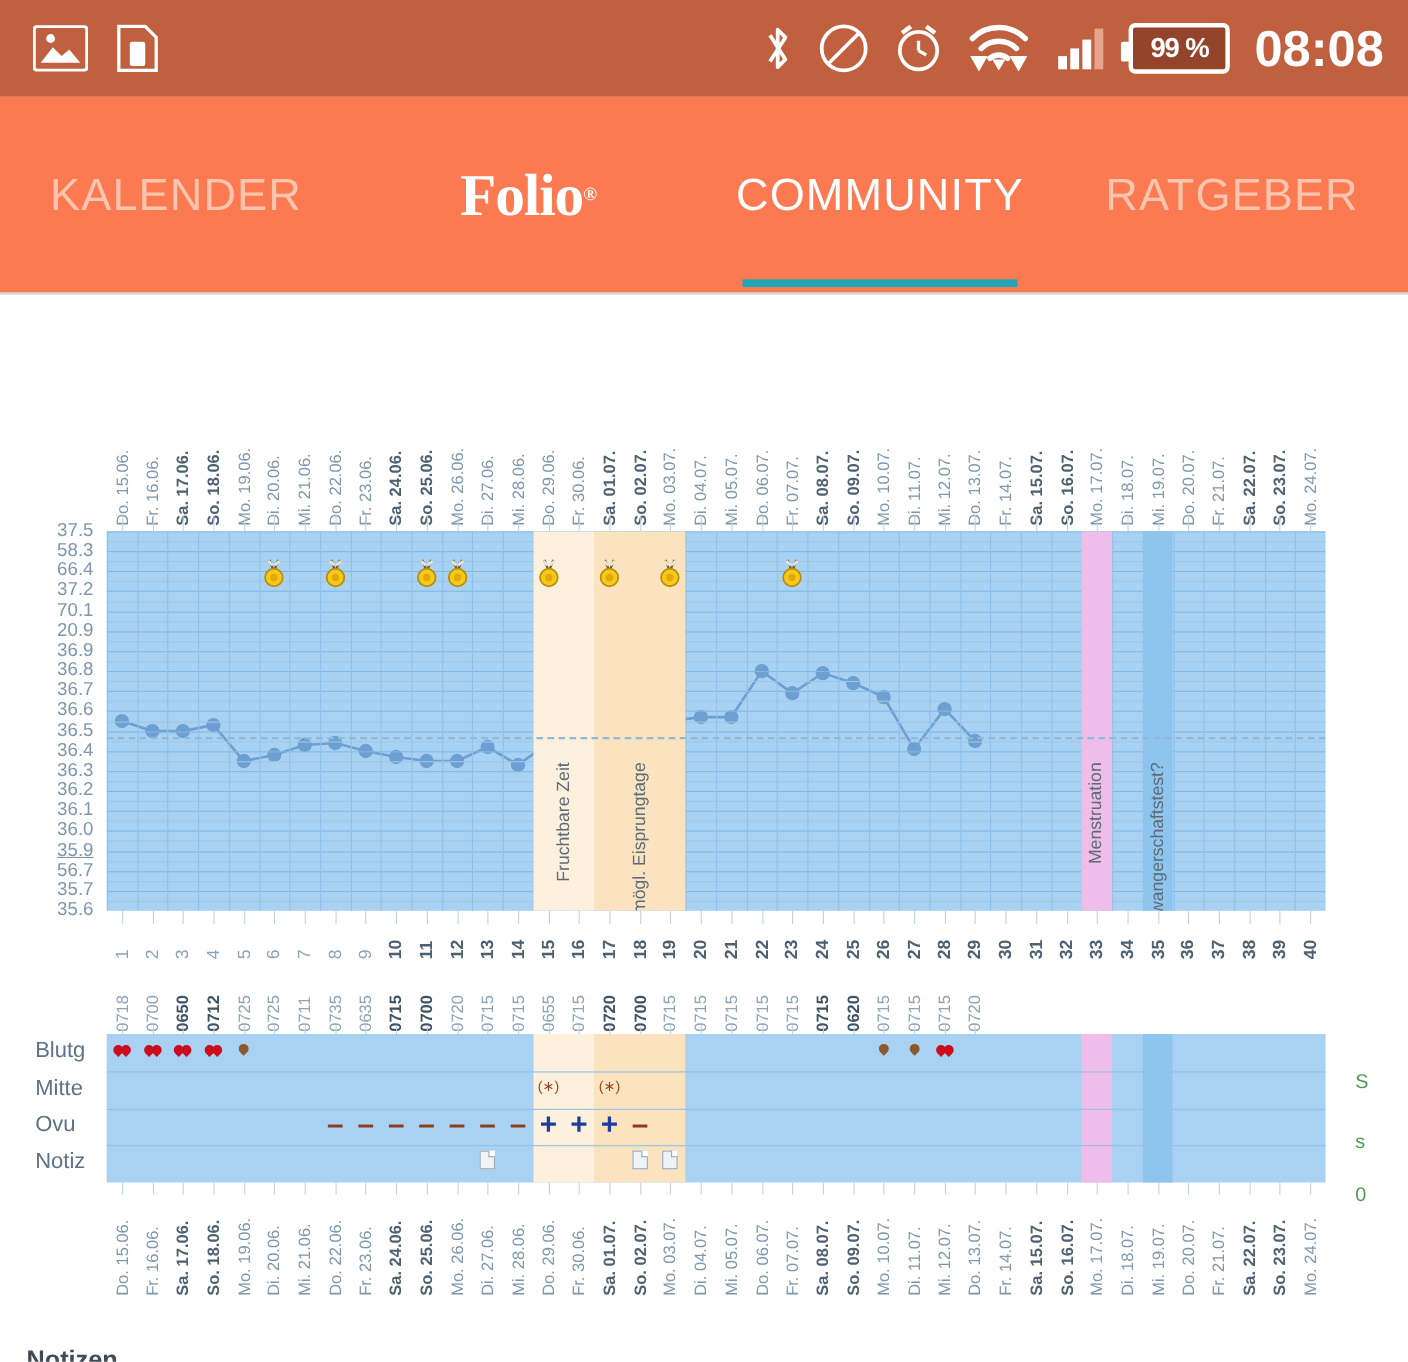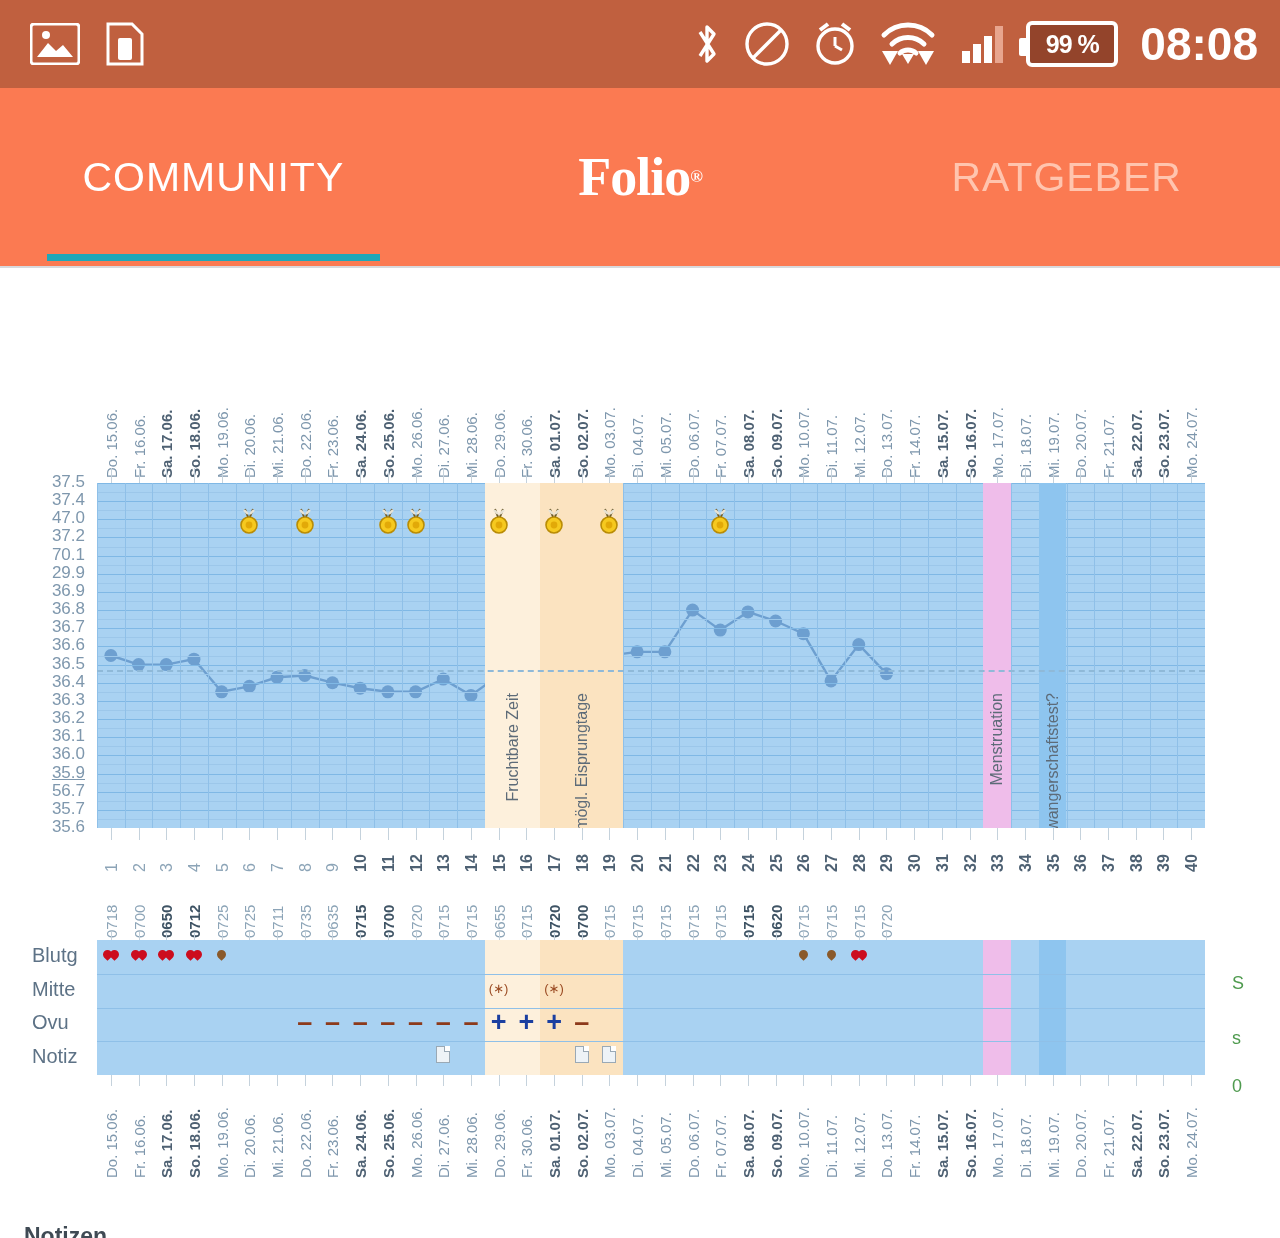--- a/index.html
+++ b/index.html
@@ -209,25 +209,26 @@
     </span>
     <span id="battery">
       <span id="battery-text">99 %</span>
     </span>
     <span id="clock">08:08</span>
   </div>
 </div>
 
 <div id="app-bar">
   <div id="tabs">
-    <div class="tab active">COMMUNITY</div>
+    <div class="tab">KALENDER</div>
     <div class="tab logo">
         <span>Folio</span>
         <sup>®</sup>
       </div>
+    <div class="tab active">COMMUNITY</div>
     <div class="tab">RATGEBER</div>
   </div>
 </div>
 <div id="under-bar-text">Euer urbia-Team</div>
 <div id="page-divider"></div>
 
 <div id="content">
 
 
   <div id="chart-area">
@@ -308,25 +309,25 @@
         <div class="ctick" style="left: 1108.05px; top: 200px; height: 15px;"></div>
         <div class="vdate bold" style="left: 1127.75px; top: 120px; height: 90px;">Sa. 22.07.</div>
         <div class="ctick" style="left: 1135.75px; top: 200px; height: 15px;"></div>
         <div class="vdate bold" style="left: 1155.45px; top: 120px; height: 90px;">So. 23.07.</div>
         <div class="ctick" style="left: 1163.45px; top: 200px; height: 15px;"></div>
         <div class="vdate" style="left: 1183.15px; top: 120px; height: 90px;">Mo. 24.07.</div>
         <div class="ctick" style="left: 1191.15px; top: 200px; height: 15px;"></div>
       </div>
     <div id="yticks">
         <div class="ytick" style="left: 15px; top: 204px;">37.5</div>
-        <div class="ytick" style="left: 15px; top: 222.158px;">37.4</div>
-        <div class="ytick" style="left: 15px; top: 240.316px;">47.0</div>
+        <div class="ytick" style="left: 15px; top: 222.158px;">58.3</div>
+        <div class="ytick" style="left: 15px; top: 240.316px;">66.4</div>
         <div class="ytick" style="left: 15px; top: 258.474px;">37.2</div>
         <div class="ytick" style="left: 15px; top: 276.632px;">70.1</div>
-        <div class="ytick" style="left: 15px; top: 294.789px;">29.9</div>
+        <div class="ytick" style="left: 15px; top: 294.789px;">20.9</div>
         <div class="ytick" style="left: 15px; top: 312.947px;">36.9</div>
         <div class="ytick" style="left: 15px; top: 331.105px;">36.8</div>
         <div class="ytick" style="left: 15px; top: 349.263px;">36.7</div>
         <div class="ytick" style="left: 15px; top: 367.421px;">36.6</div>
         <div class="ytick" style="left: 15px; top: 385.579px;">36.5</div>
         <div class="ytick" style="left: 15px; top: 403.737px;">36.4</div>
         <div class="ytick" style="left: 15px; top: 421.895px;">36.3</div>
         <div class="ytick" style="left: 15px; top: 440.053px;">36.2</div>
         <div class="ytick" style="left: 15px; top: 458.211px;">36.1</div>
         <div class="ytick" style="left: 15px; top: 476.368px;">36.0</div>

